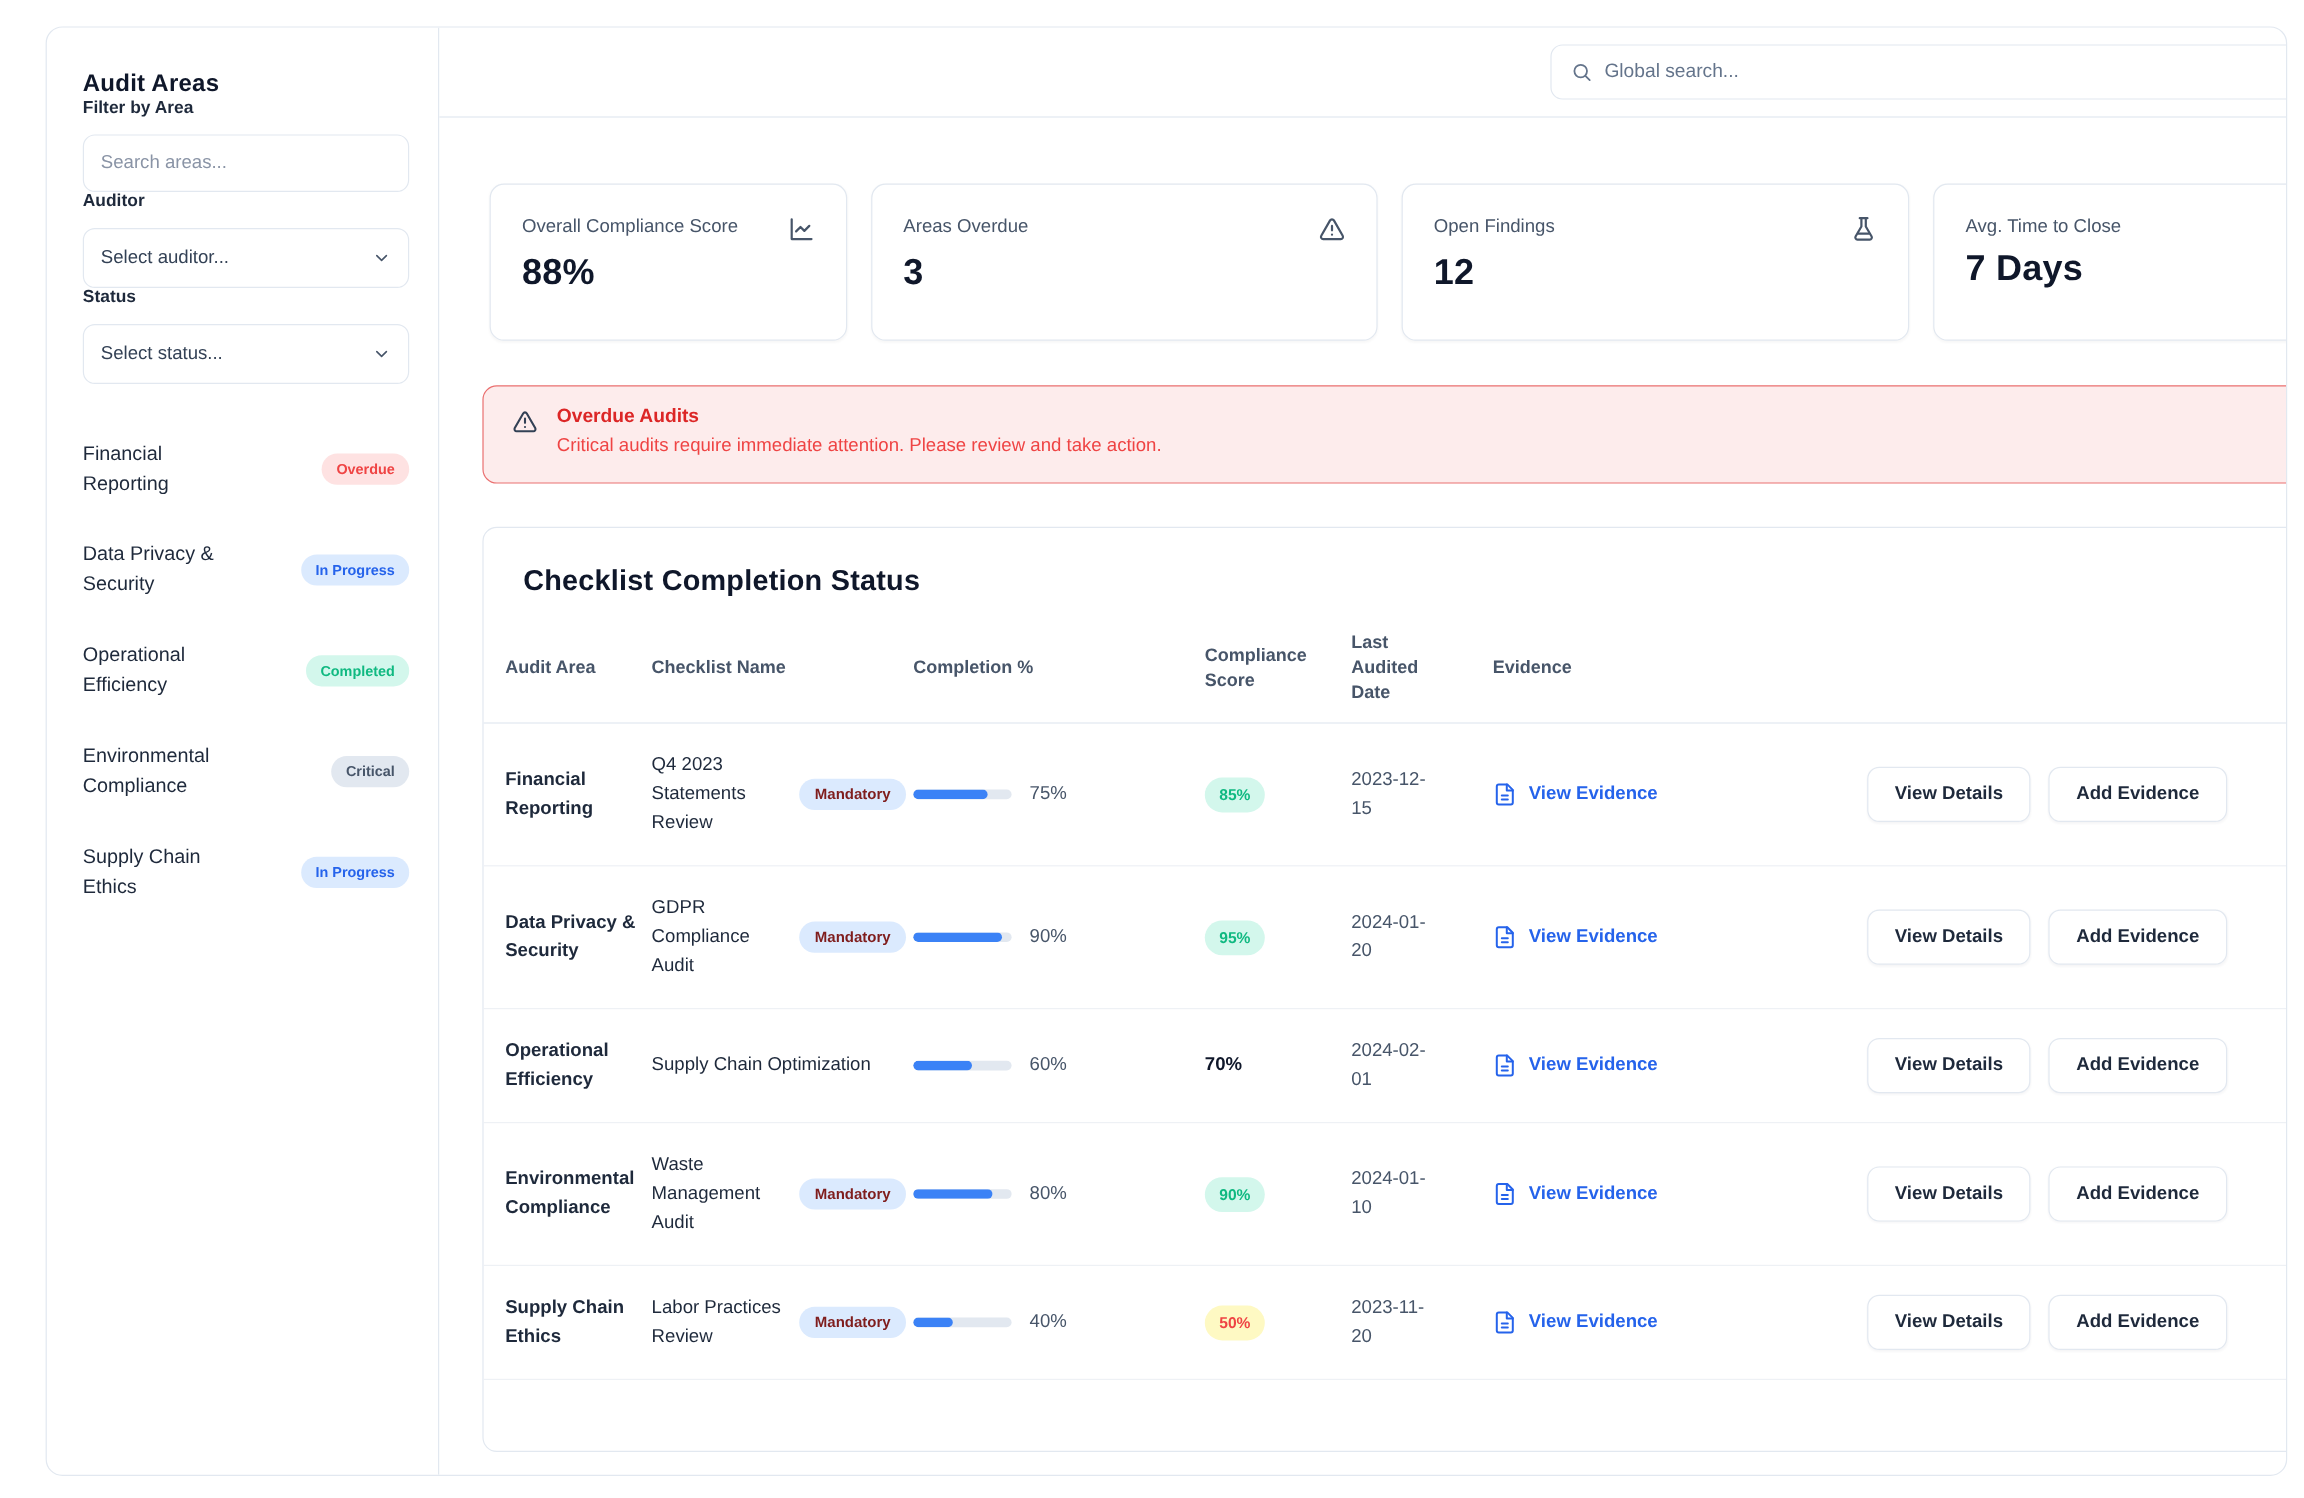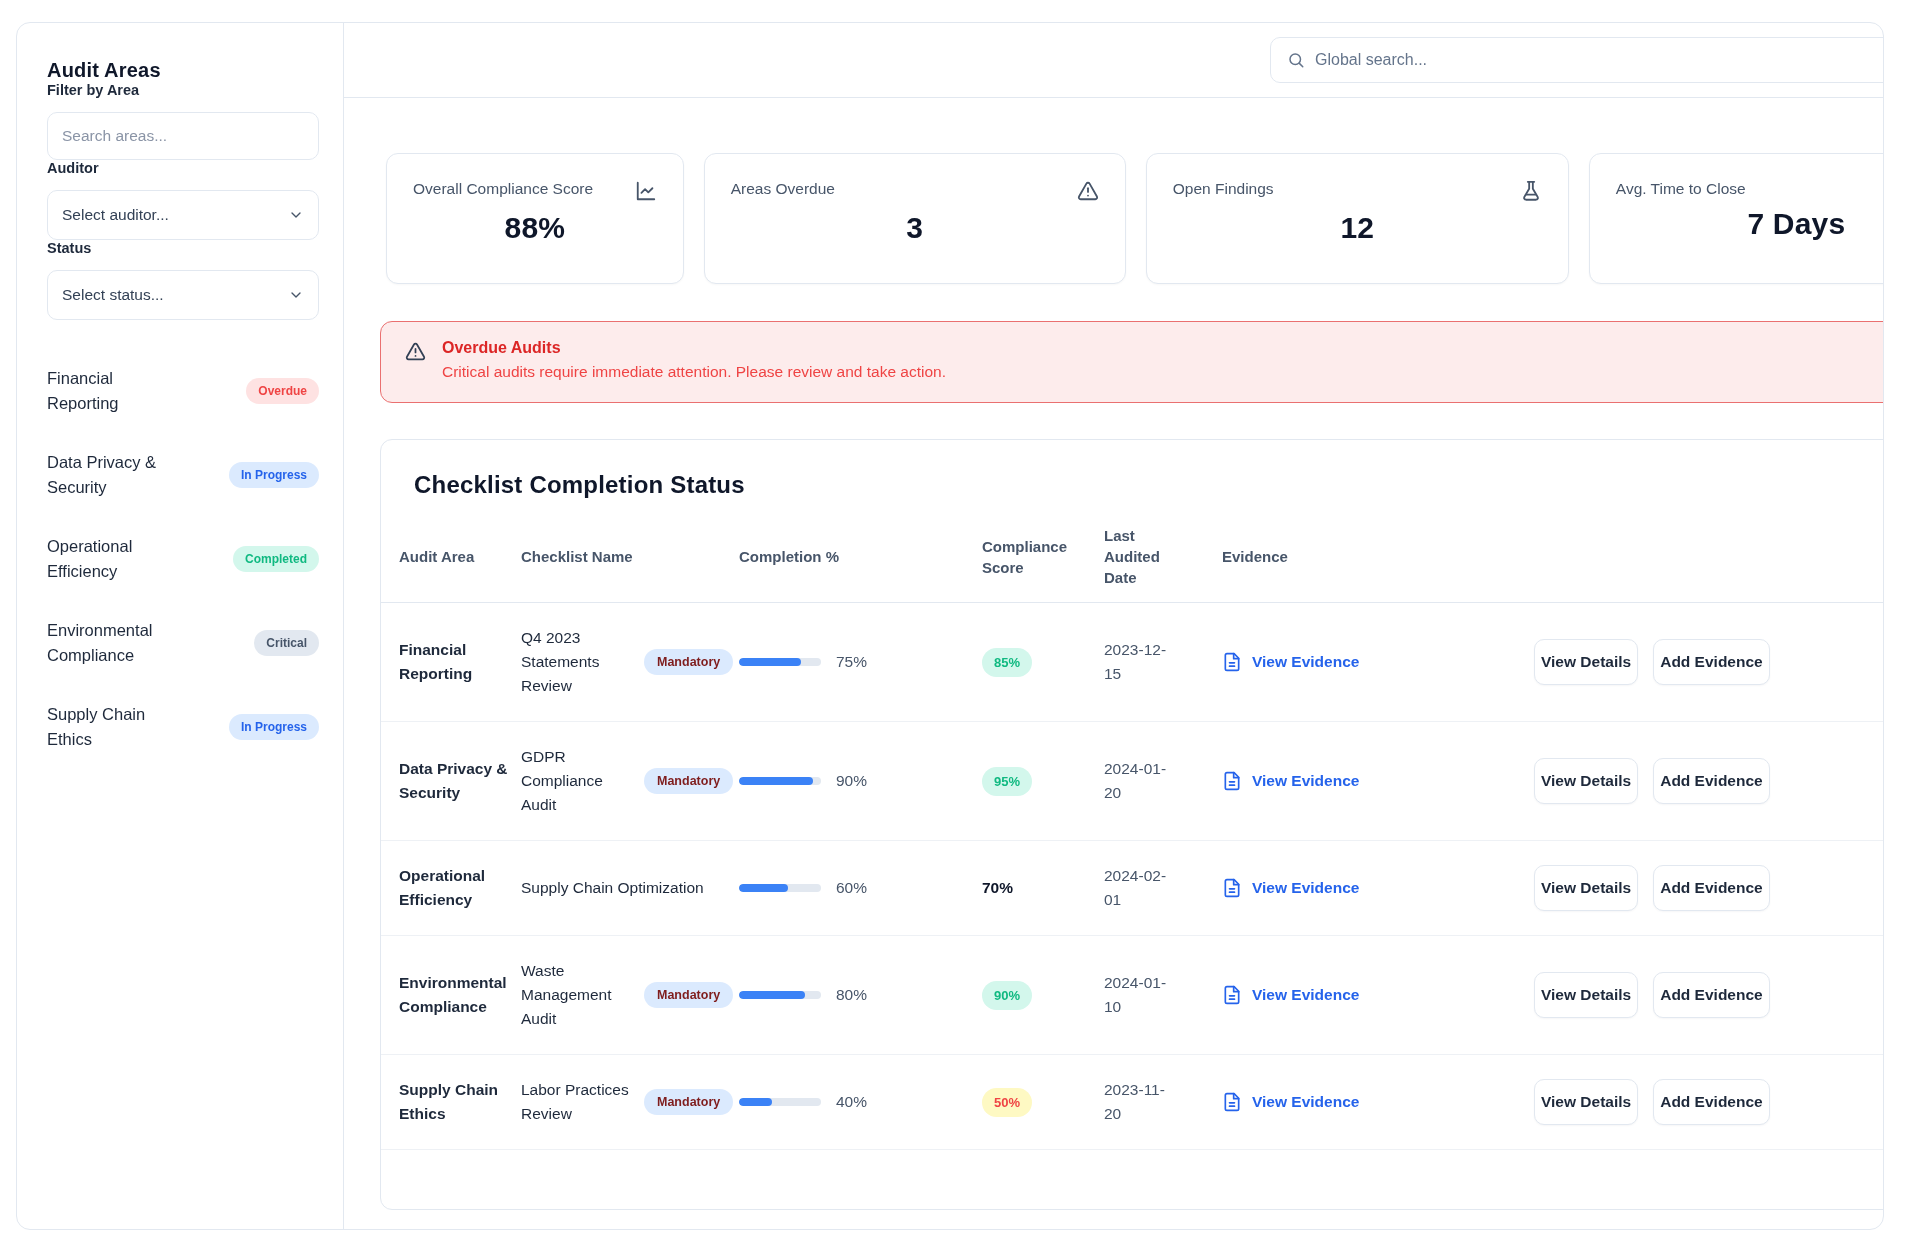--- a/index.html
+++ b/index.html
@@ -1,17 +1,17 @@
 <!DOCTYPE html>
 <html><head>
 <meta charset="utf-8">
 <style>
   * { margin:0; padding:0; box-sizing:border-box; }
   html,body { width:1920px; height:1248px; background:#ffffff; font-family:"Liberation Sans","DejaVu Sans",sans-serif; color:#1e293b; }
-  .frame { position:absolute; left:16px; top:22px; width:1868px; height:1208px; background:#fff;
+  .frame { position:absolute; left:38px; top:22px; width:1868px; height:1208px; background:#fff;
            border:1px solid #e2e8f0; border-radius:14px; overflow:hidden; display:flex; }
 
   
   .sidebar { width:327px; min-width:327px; border-right:1px solid #e2e8f0; padding:36px 24px 0 30px; }
   .sb-title { font-size:20px; font-weight:700; color:#0f172a; letter-spacing:.2px; }
   .sb-label { font-size:14.5px; font-weight:700; color:#1e293b; }
   .sb-input { margin-top:14px; height:48px; border:1px solid #e2e8f0; border-radius:10px; display:flex; align-items:center;
               padding:0 14px; color:#8a94a6; font-size:15.5px; background:#fff; }
   .sb-select { margin-top:14px; height:50px; border:1px solid #e2e8f0; border-radius:10px; display:flex; align-items:center;
                justify-content:space-between; padding:0 14px; color:#334155; font-size:15.5px; background:#fff; }
@@ -27,21 +27,21 @@
   
   .main { flex:1; position:relative; overflow:hidden; }
   .main-inner { width:1660px; }
   .topbar { height:75px; border-bottom:1px solid #e2e8f0; position:relative; }
   .gsearch { position:absolute; left:926px; top:14px; width:648px; height:46px; border:1px solid #e2e8f0; border-radius:10px;
              display:flex; align-items:center; gap:10px; padding:0 16px; background:#fff; }
   .gsearch span { color:#64748b; font-size:16px; }
 
   .cards { display:flex; gap:20px; margin:55px 0 0 42px; }
   .card { border:1px solid #e2e8f0; border-radius:12px; height:131px; padding:26px 26px 16px 26px; background:#fff;
-          box-shadow:0 1px 2px rgba(15,23,42,.03);text-align:center; }
+          box-shadow:0 1px 2px rgba(15,23,42,.03); }
   .card-top { display:flex; align-items:flex-start; justify-content:space-between; }
   .card-label { font-size:15.5px; color:#475569; }
   .card-value { font-size:30px; font-weight:800; color:#0f172a; margin-top:9px; letter-spacing:.2px; }
   .c1 { width:301px; } .c2 { width:427px; } .c3 { width:428px; } .c4 { width:420px; }
 
   .alert { margin:37px 0 0 36px; width:1608px; height:82px; background:#fdecec; border:1px solid #ea7070;
            border-radius:12px; display:flex; align-items:flex-start; gap:16px; padding:17px 24px; }
   .alert-title { color:#dc2626; font-weight:700; font-size:16px; }
   .alert-msg { color:#ef4444; font-size:15.5px; margin-top:6px; }
 
@@ -63,21 +63,21 @@
   .pfill { height:100%; background:#3b82f6; border-radius:4px; }
   .pct { font-size:15.5px; color:#475569; }
   .score-badge { font-size:13px; font-weight:700; padding:7px 12px; border-radius:999px; display:inline-block; }
   .s-good { background:#d3f7ec; color:#10b981; }
   .s-bad { background:#fef9c3; color:#ef4444; }
   .s-plain { font-size:15.5px; font-weight:700; color:#0f172a; }
   .cell-date { font-size:15.5px; color:#475569; line-height:24px; max-width:66px; }
   .cell-evidence { display:flex; align-items:center; gap:10px; cursor:pointer; }
   .ev-link { color:#2563eb; font-weight:700; font-size:15.5px; white-space:nowrap; }
   .cell-actions { display:flex; gap:15px; padding-left:72px; }
-  .btn { background:#fff; border:1px solid #e2e8f0; border-radius:10px; padding:13px 6px; font-size:15.5px; font-weight:600;
+  .btn { background:#fff; border:1px solid #e2e8f0; border-radius:10px; padding:13px 22px; font-size:15.5px; font-weight:600;
          color:#1e293b; white-space:nowrap; cursor:pointer; box-shadow:0 1px 2px rgba(15,23,42,.04);
          font-family:"Liberation Sans","DejaVu Sans",sans-serif; }
   .icon { flex:none; display:inline-flex; }
 </style>
 </head>
 <body>
 
 <div class="frame">
 
   <aside class="sidebar">

